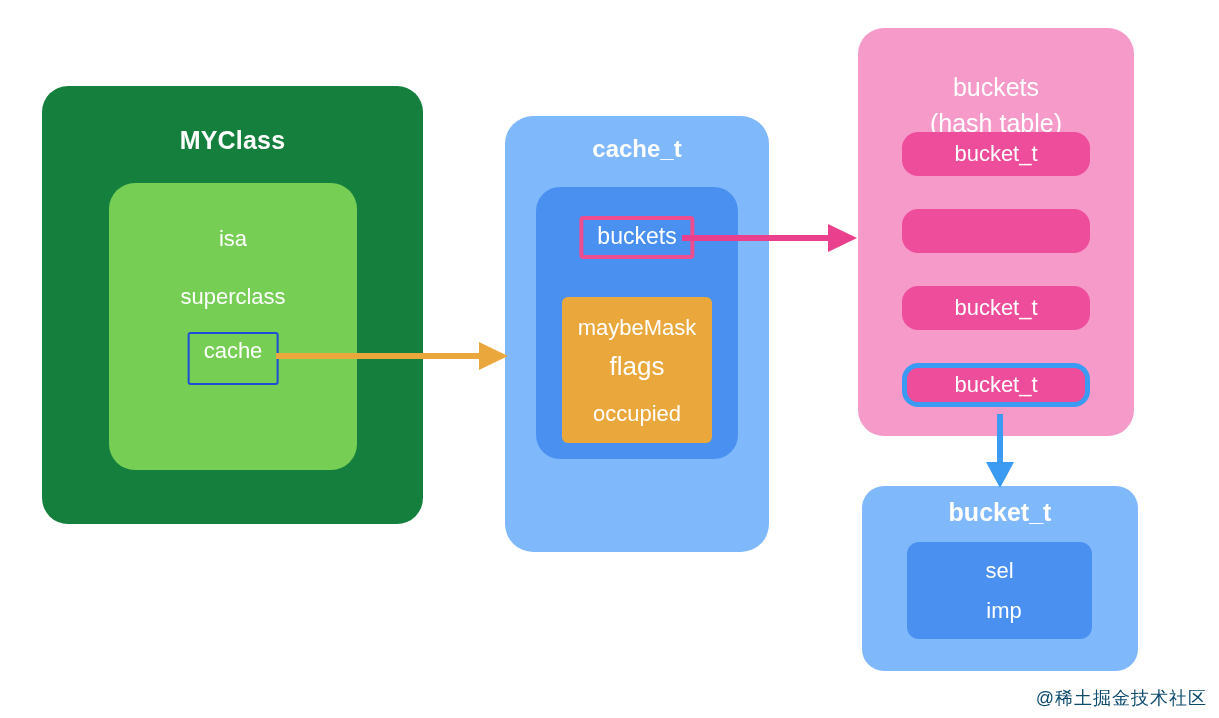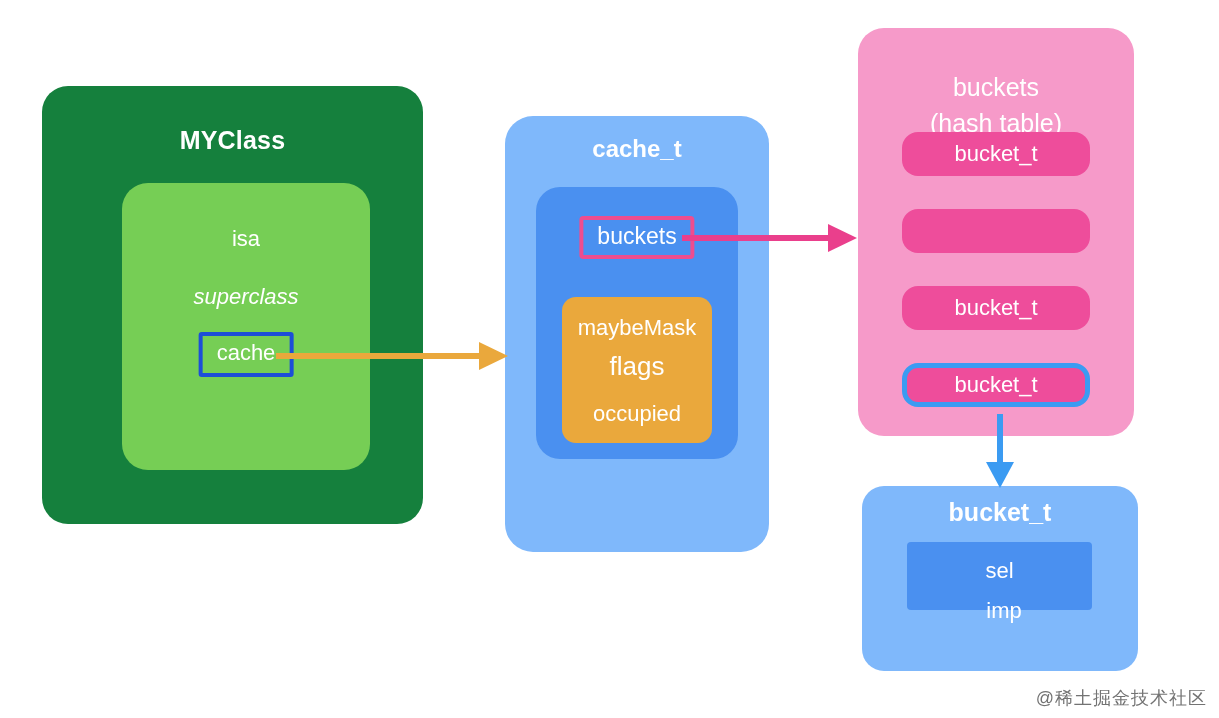--- a/index.html
+++ b/index.html
@@ -55,32 +55,31 @@
     font-size: 25px;
     letter-spacing: .2px;
   }
   #myclass-inner {
     left: 67px;
     top: 97px;
     width: 248px;
     height: 287px;
     background: #76ce55;
     border-radius: 26px;
-    margin-left: 13px;
   }
   #f-isa      { top: 43px;  font-size: 22px; }
-  #f-super    { top: 101px; font-size: 22px; font-style: italic; }
+  #f-super    { top: 101px; font-size: 22px; }
   #f-cache-wrap {
     position: absolute;
     left: 50%;
     top: 149px;
     transform: translateX(-50%);
-    border: 4px solid #1d4ed8;
+    border: 2px solid #1d4ed8;
     border-radius: 3px;
-    padding: 4px 14px 7px 14px;
+    padding: 4px 14px 19px 14px;
   }
   #f-cache { position: static; font-size: 22px; color: #ffffff; }
   #f-bits     { top: 218px; font-size: 22px; }
 
   
   #cachet-outer {
     left: 505px;
     top: 116px;
     width: 264px;
     height: 436px;
@@ -108,21 +107,21 @@
     border-radius: 4px;
     padding: 3px 14px 5px 14px;
   }
   #f-buckets { position: static; font-size: 23px; color: #ffffff; }
   #cachet-orange {
     left: 26px;
     top: 110px;
     width: 150px;
     height: 146px;
     background: #eaa83c;
-    border-radius: 14px;
+    border-radius: 6px;
   }
   #f-maybemask { top: 18px; font-size: 22px; }
   #f-flags     { top: 54px; font-size: 26px; }
   #f-occupied  { top: 104px; font-size: 22px; text-align: center; }
 
   
   #buckets-outer {
     left: 858px;
     top: 28px;
     width: 276px;
@@ -168,39 +167,39 @@
     border-radius: 22px;
   }
   #buckett-title {
     top: 12px;
     font-size: 25px;
   }
   #buckett-inner {
     left: 45px;
     top: 56px;
     width: 185px;
-    height: 68px;
+    height: 97px;
     background: #4a90f0;
-    border-radius: 4px;
+    border-radius: 12px;
   }
   #f-sel { top: 16px; font-size: 22px; }
   #f-imp { top: 56px; font-size: 22px; padding-left: 9px; }
 
   
   .arrow-svg {
     position: absolute;
     overflow: visible;
   }
 
   
   #watermark {
     position: absolute;
     right: 12px;
     bottom: 8px;
-    color: #737373;
+    color: #0c4a6e;
     font-size: 18px;
     letter-spacing: 1px;
     white-space: nowrap;
   }
 </style>
 </head>
 <body>
 
 <div id="canvas">
 

